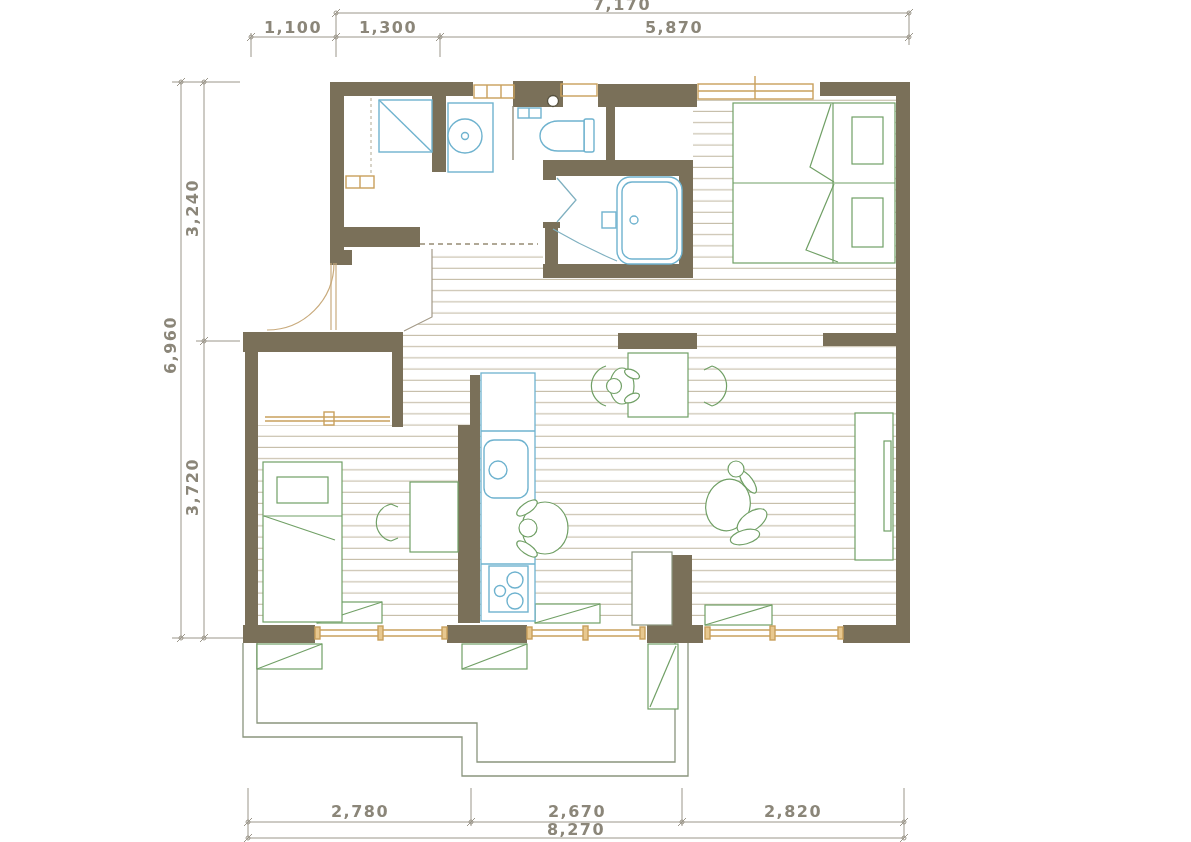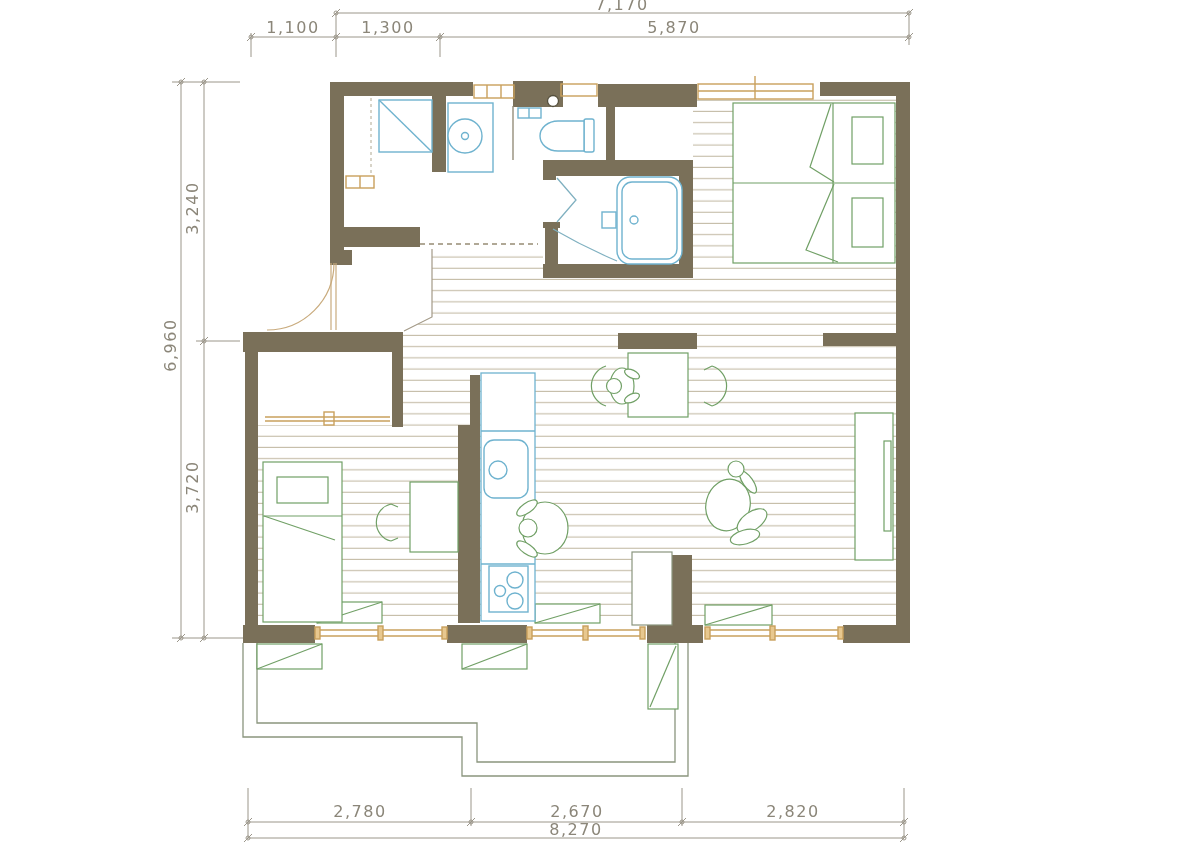--- a/index.html
+++ b/index.html
@@ -1,16 +1,16 @@
 <!DOCTYPE html>
 <html><head>
 <meta charset="utf-8">
 <style>
   html,body{margin:0;padding:0;background:#ffffff;}
-  .page{width:1191px;height:842px;position:relative;background:#ffffff;overflow:hidden;}
+  .page{width:1191px;height:842px;position:relative;background:#ffffff;overflow:hidden;font-weight:bold;}
   svg{display:block;}
   text.dim{font-family:"DejaVu Sans",sans-serif;font-size:16px;letter-spacing:1.5px;fill:#8b8679;}
 </style>
 </head>
 <body>
 
 <div class="page">
 <svg width="1191" height="842" viewBox="0 0 1191 842">
   <defs>
     <pattern id="wd" width="8" height="11.2" patternUnits="userSpaceOnUse">

